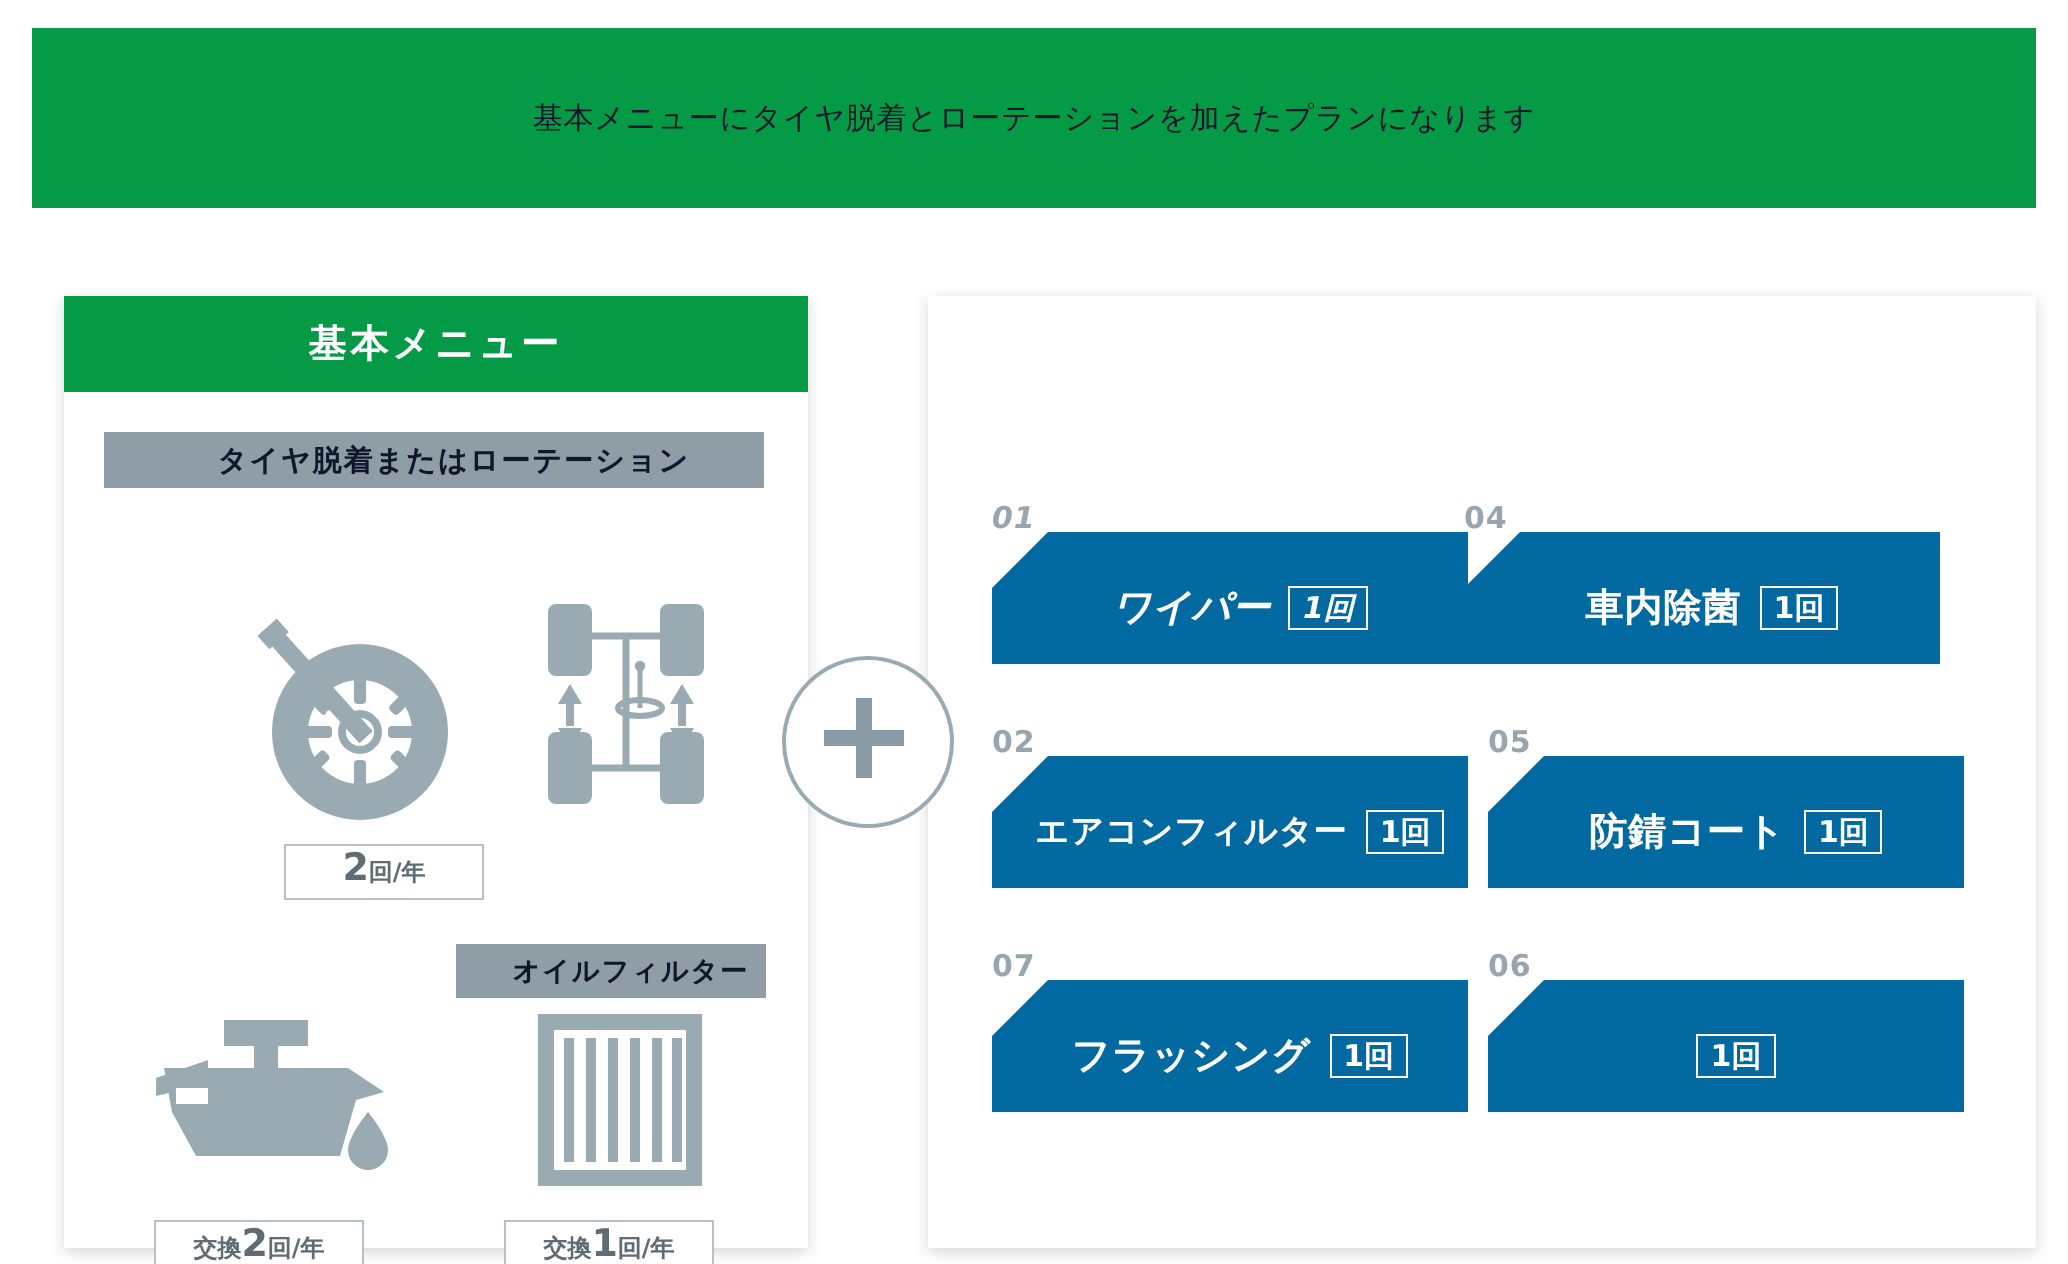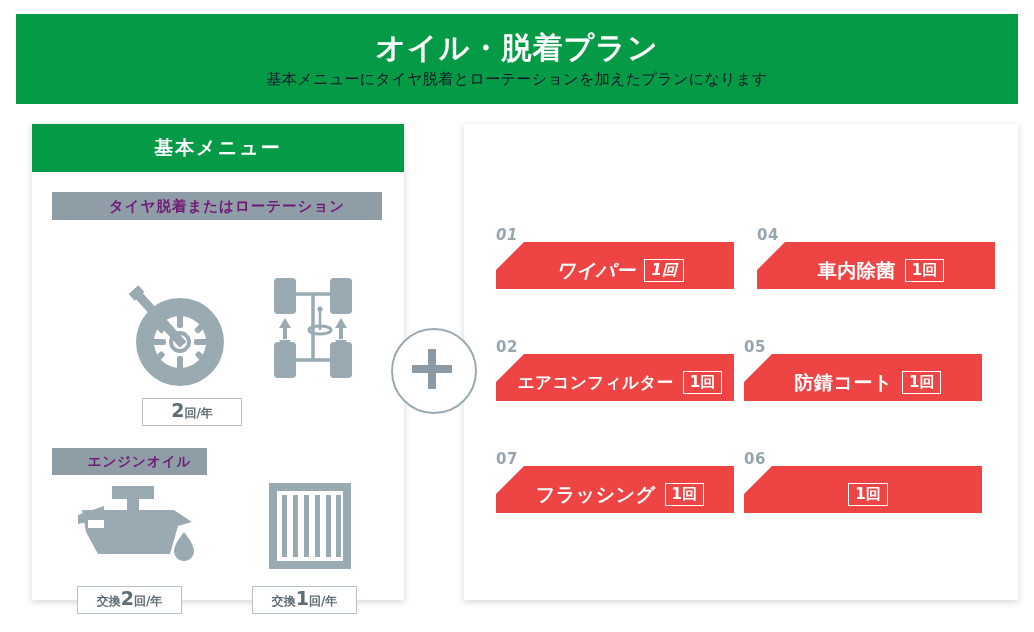--- a/index.html
+++ b/index.html
@@ -44,20 +44,21 @@
     letter-spacing: 0.4px;
     line-height: 1.1;
   }
 
   
   .panel {
     position: absolute;
     background: #ffffff;
     box-shadow: 0 2px 7px rgba(0,0,0,0.17);
     box-sizing: border-box;
+    margin-top: 24px;
   }
   .panel-left {
     left: 32px;
     top: 124px;
     width: 372px;
     height: 476px;
   }
   .panel-right {
     left: 464px;
     top: 124px;
@@ -76,21 +77,21 @@
     justify-content: center;
   }
   .panel-body {
     position: relative;
     height: calc(100% - 48px);
   }
 
   
   .chip {
     background: #8E9DA6;
-    color: #701a75;
+    color: #0f172a;
     font-size: 14.5px;
     font-weight: bold;
     letter-spacing: 1px;
     display: flex;
     align-items: center;
     justify-content: center;
     box-sizing: border-box;
     padding-left: 20px;
   }
   .chip-wide {
@@ -195,22 +196,22 @@
     font-weight: bold;
     color: #97A6AE;
     letter-spacing: 0.5px;
     line-height: 1;
   }
   .select-box {
     position: absolute;
     left: 0;
     top: 14px;
     width: 238px;
-    height: 47px;
-    background: #ef4444;
+    height: 66px;
+    background: #0369a1;
     clip-path: polygon(0 28px, 28px 0, 100% 0, 100% 100%, 0 100%);
     display: flex;
     align-items: center;
     justify-content: center;
     gap: 9px;
     box-sizing: border-box;
     padding: 10px 12px 0 22px;
   }
   .select-label {
     color: #ffffff;
@@ -226,29 +227,28 @@
     font-size: 15px;
     font-weight: bold;
     padding: 2px 6px;
     white-space: nowrap;
     line-height: 1.1;
   }
   
   .si-0 { left: 32px;  top: 104px; font-style: italic; }
   .si-1 { left: 32px;  top: 216px; }
   .si-2 { left: 32px;  top: 328px; }
-  .si-3 { left: 293px; top: 104px; }
+  .si-3 { left: 268px; top: 104px; }
   .si-4 { left: 280px; top: 216px; }
   .si-5 { left: 280px; top: 328px; }
 </style>
 </head>
 <body>
 
 <div class="header-banner">
-  <div class="header-title">オイル・脱着プラン</div>
   <div class="header-subtitle">基本メニューにタイヤ脱着とローテーションを加えたプランになります</div>
 </div>
 
 <div class="panel panel-left">
   <div class="panel-head">基本メニュー</div>
   <div class="panel-body">
 
     <div class="chip chip-wide">タイヤ脱着またはローテーション</div>
 
     <div class="icon-art art-tire">
@@ -303,39 +303,39 @@
           <path d="M77 82 L83 72 L71 72 Z"></path>
         </g>
       </svg>
     </div>
 
     <div class="badge badge-main">
       <span class="big">2</span>
       <span class="small">回/年</span>
     </div>
 
-    <div class="chip chip-half chip-oil">エンジンオイル</div>
     <div class="icon-art art-oilcan">
       <svg width="132" height="90" viewBox="0 0 132 90" fill="none">
         <g fill="#9AAAB3">
           <rect x="38" y="4" width="42" height="13"></rect>
           <rect x="53" y="14" width="12" height="16"></rect>
           <path d="M4 33 L30 24 L30 36 L4 42 Z"></path>
           <path d="M8 28 L100 28 L118 40 L104 44 L96 72 L24 72 L12 50 Z"></path>
           <rect x="14" y="38" width="16" height="8" fill="#ffffff"></rect>
           <path d="M110 50 C110 50 120 62 120 69 C120 75 115 79 110 79 C105 79 100 75 100 69 C100 62 110 50 110 50 Z"></path>
         </g>
       </svg>
     </div>
     <div class="badge badge-sub badge-oil">
       <span class="small">交換</span>
       <span class="big">2</span>
       <span class="small">回/年</span>
     </div>
 
+    <div class="chip chip-half chip-filter">オイルフィルター</div>
     <div class="icon-art art-filter">
       <svg width="88" height="92" viewBox="0 0 88 92" fill="none">
         <rect x="3" y="3" width="82" height="86" fill="#9AAAB3"></rect>
         <rect x="11" y="11" width="66" height="70" fill="#ffffff"></rect>
         <g fill="#9AAAB3">
           <rect x="16" y="15" width="5" height="62"></rect>
           <rect x="27" y="15" width="5" height="62"></rect>
           <rect x="38" y="15" width="5" height="62"></rect>
           <rect x="49" y="15" width="5" height="62"></rect>
           <rect x="60" y="15" width="5" height="62"></rect>

